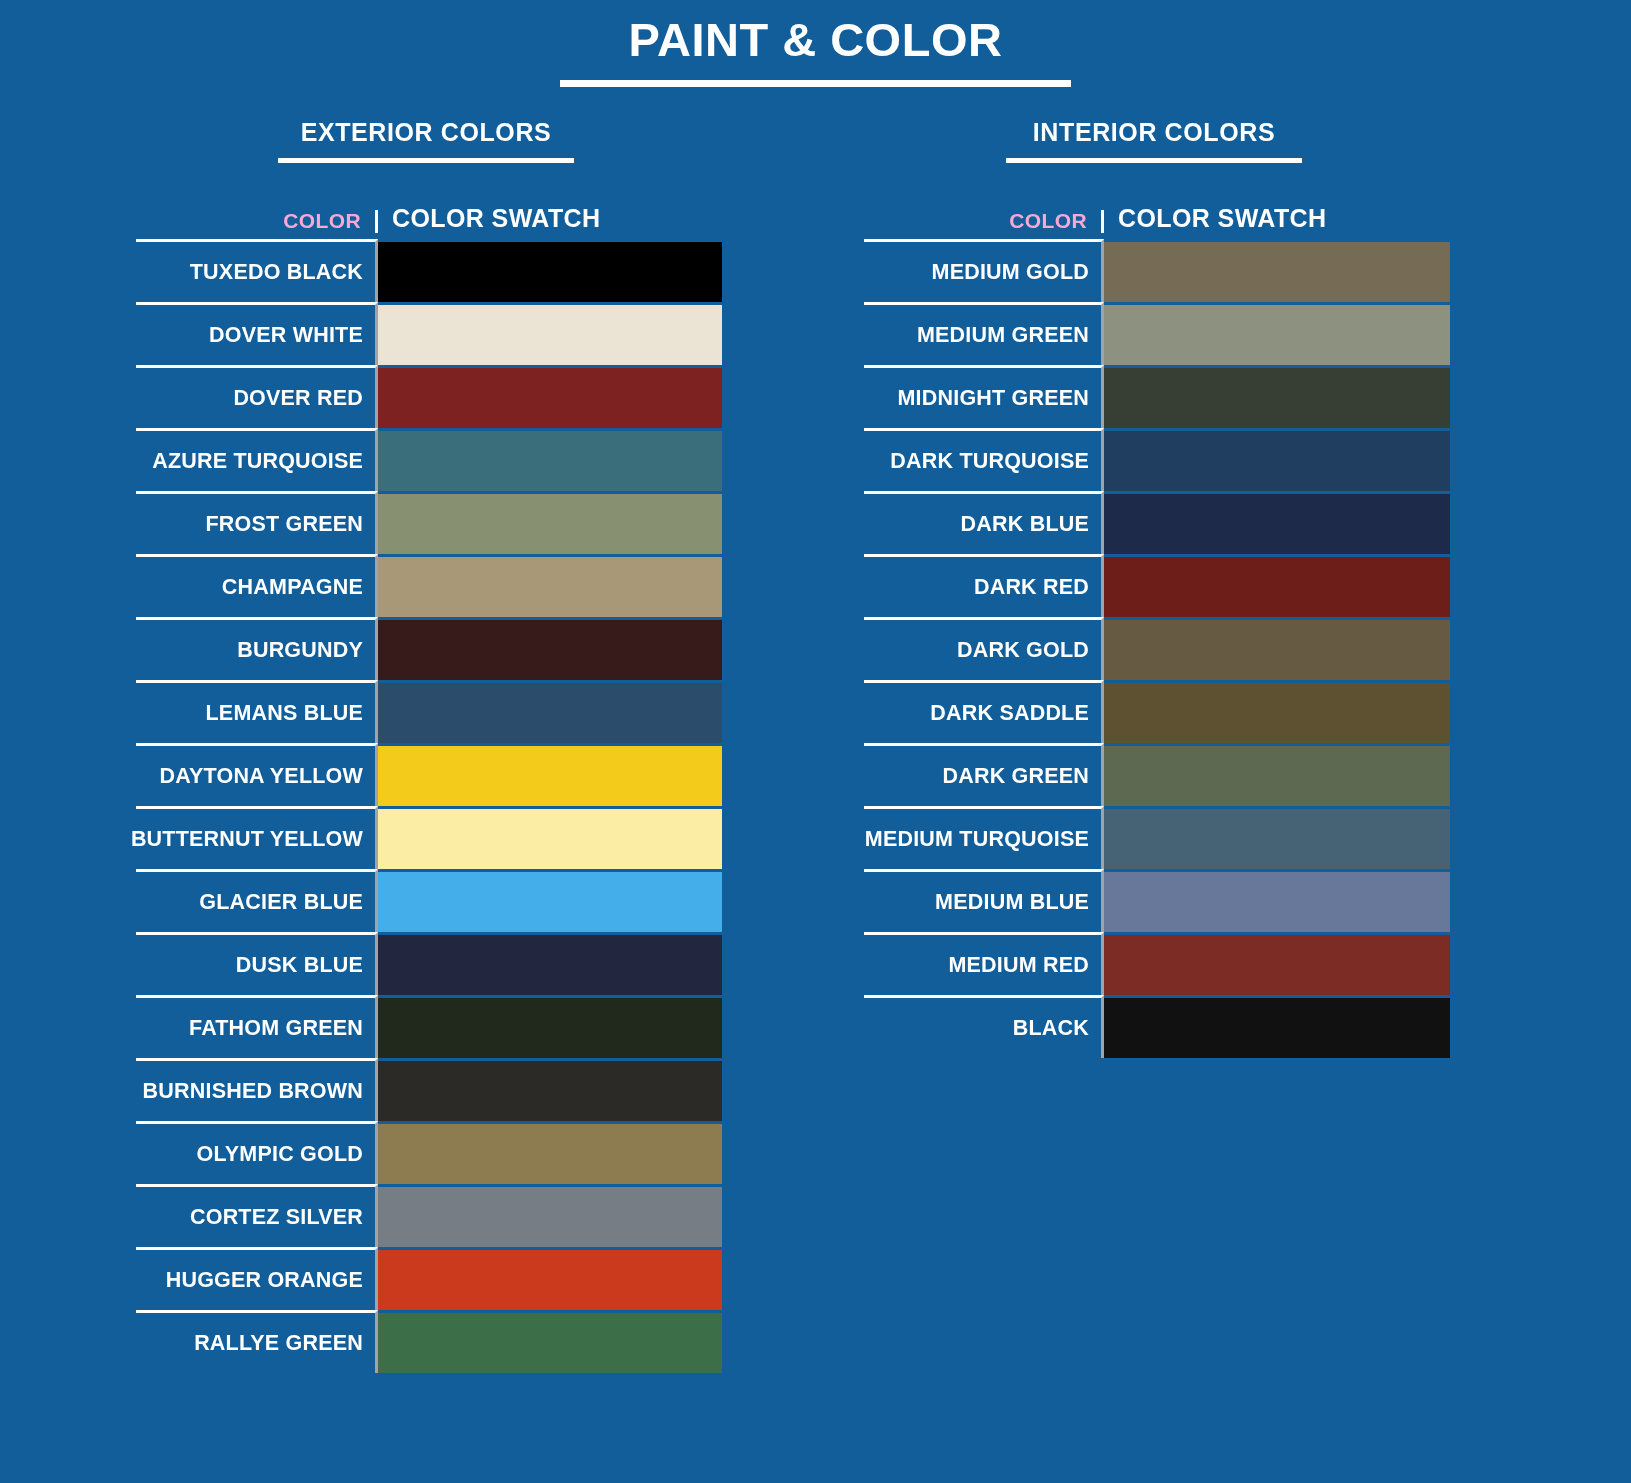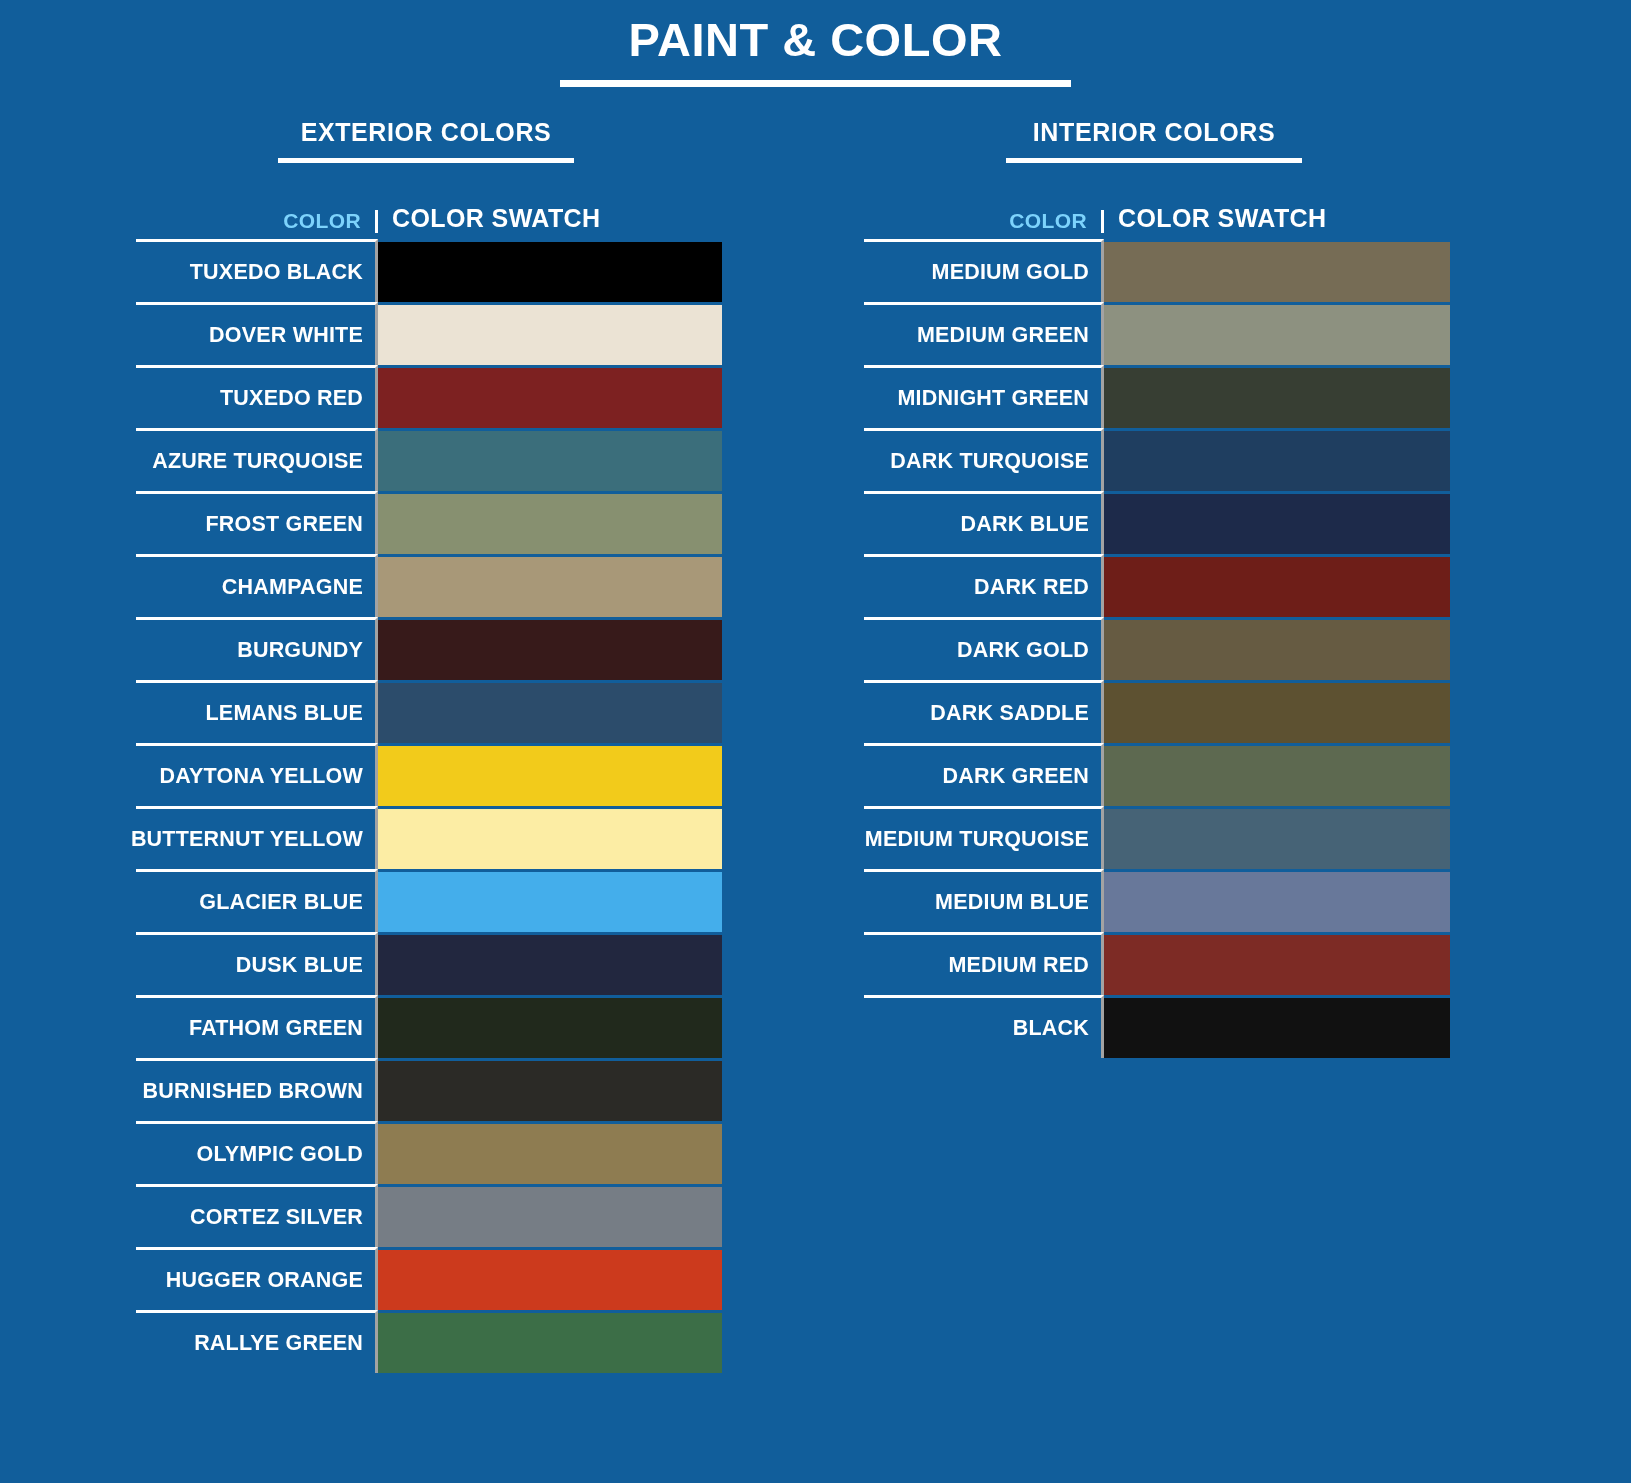--- a/index.html
+++ b/index.html
@@ -71,21 +71,21 @@
   .col-head {
     display: flex;
     align-items: flex-end;
     height: 36px;
   }
   .col-head .ch-label {
     text-align: right;
     padding-right: 14px;
     font-size: 21px;
     font-weight: bold;
-    color: #7dd3fc;
+    color: #f9a8d4;
     letter-spacing: 0.4px;
     border-right: 3px solid #ffffff;
     line-height: 1;
     padding-bottom: 2px;
   }
   .col-head .ch-swatch {
     padding-left: 14px;
     font-size: 25px;
     font-weight: bold;
     color: #ffffff;
@@ -152,21 +152,21 @@
       <div class="rows" id="exterior-rows">
           <div class="crow">
             <div class="cell-label">TUXEDO BLACK</div>
             <div class="cell-swatch" style="background: rgb(0, 0, 0);"></div>
           </div>
           <div class="crow">
             <div class="cell-label">DOVER WHITE</div>
             <div class="cell-swatch" style="background: rgb(235, 227, 212);"></div>
           </div>
           <div class="crow">
-            <div class="cell-label">TUXEDO RED</div>
+            <div class="cell-label">DOVER RED</div>
             <div class="cell-swatch" style="background: rgb(125, 33, 33);"></div>
           </div>
           <div class="crow">
             <div class="cell-label">AZURE TURQUOISE</div>
             <div class="cell-swatch" style="background: rgb(59, 110, 123);"></div>
           </div>
           <div class="crow">
             <div class="cell-label">FROST GREEN</div>
             <div class="cell-swatch" style="background: rgb(135, 144, 112);"></div>
           </div>

